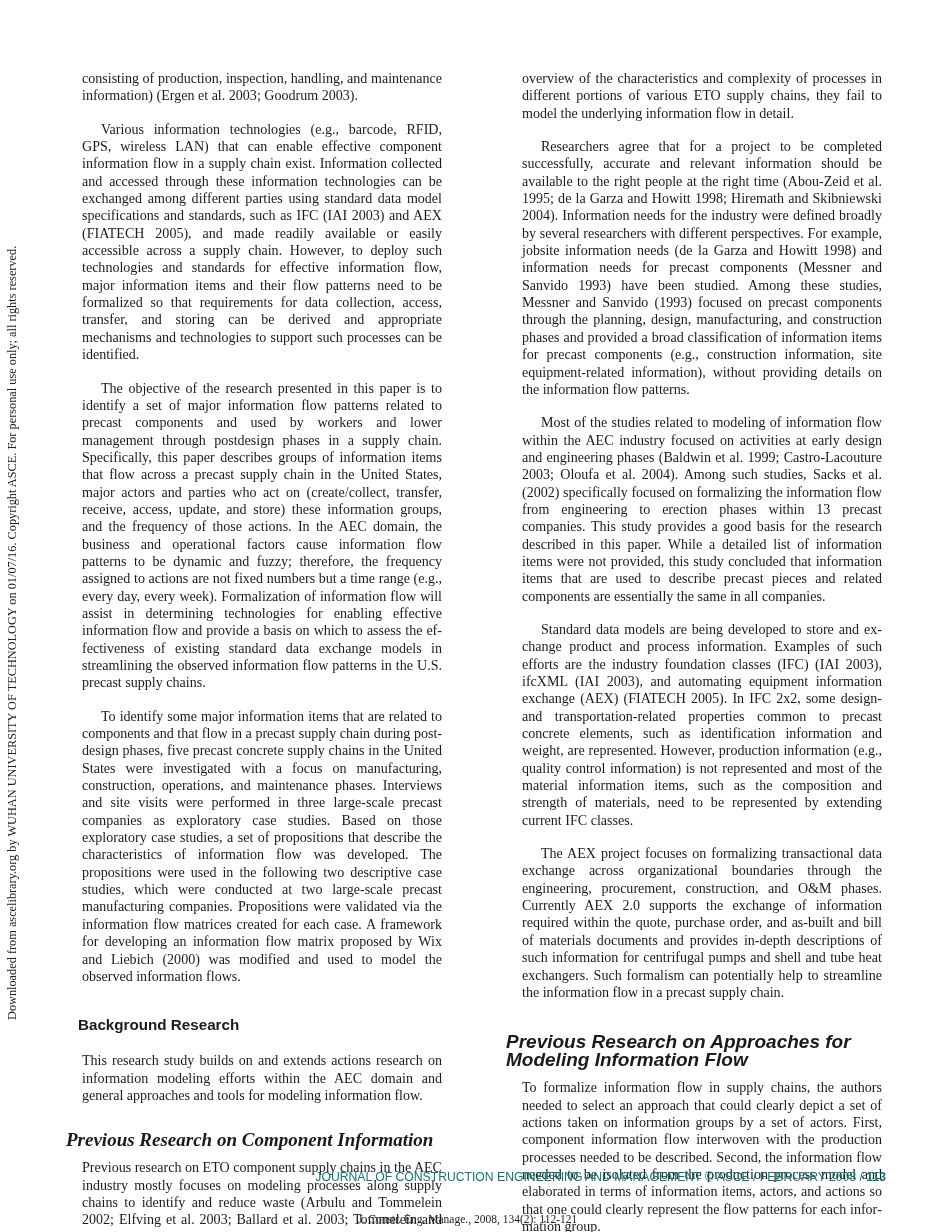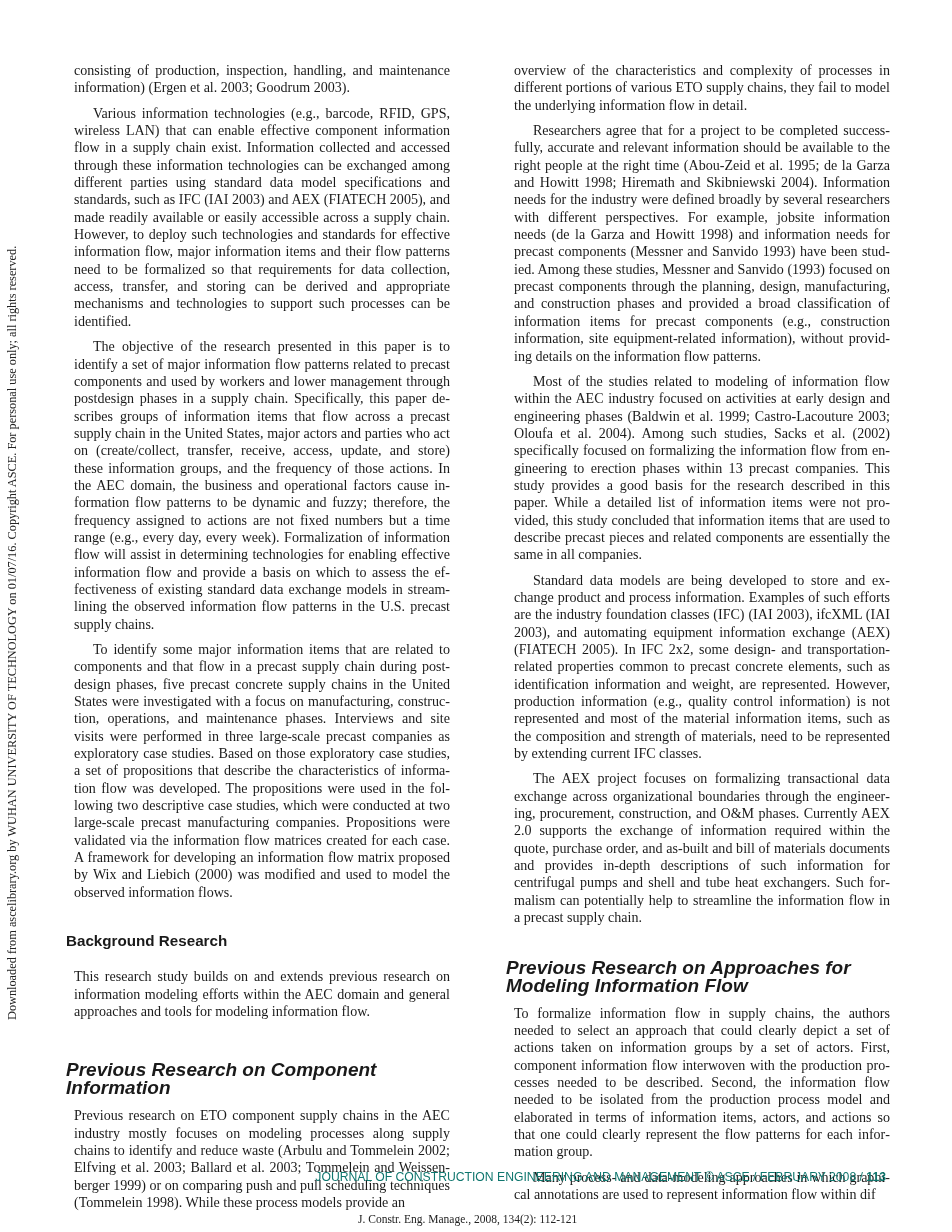--- a/index.html
+++ b/index.html
@@ -13,25 +13,25 @@
     white-space: nowrap; font-family: "Liberation Serif", serif; font-size: 12.3px; color: #222;
     width: 960px; display: block; line-height: 16px; text-align: left;
   }
   .col {
     position: absolute; top: 54px; width: 392px;
     font-family: "Liberation Serif", serif; font-size: 14.05px; line-height: 17.35px;
     text-align: justify; hyphens: manual;
   }
   .col-left { left: 66px; }
   .col-right { left: 506px; }
-  .col p { margin: 8px; }
+  .col p { margin: 16px; }
   .col p.indent { text-indent: 19px; }
   h2.section {
     font-family: "Liberation Sans", sans-serif; font-weight: bold; font-size: 15.2px;
-    margin: 0; line-height: 18px;
+    margin: 12px; line-height: 18px;
   }
   h3.subsection {
     font-family: "Liberation Sans", sans-serif; font-weight: bold; font-style: italic; font-size: 19px;
     margin: 0; line-height: 18px; text-align: left;
   }
   .footer-journal {
     position: absolute; left: 298px; top: 1170px; width: 588px; text-align: right;
     font-family: "Liberation Sans", sans-serif; font-size: 12.2px; color: #0f766e; white-space: nowrap;
   }
   .footer-journal b { font-weight: bold; }
@@ -46,22 +46,22 @@
 <div class="sidebar-note">
   <span>Downloaded from ascelibrary.org by WUHAN UNIVERSITY OF TECHNOLOGY on 01/07/16. Copyright ASCE. For personal use only; all rights reserved.</span>
 </div>
 
 <div class="col col-left">
   <p>consisting of production, inspection, handling, and maintenance information) (Ergen et al. 2003; Goodrum 2003).</p>
   <p class="indent">Various information technologies (e.g., barcode, RFID, GPS, wireless LAN) that can enable effective component information flow in a supply chain exist. Information collected and accessed through these information technologies can be exchanged among different parties using standard data model specifications and standards, such as IFC (IAI 2003) and AEX (FIATECH 2005), and made readily available or easily accessible across a supply chain. However, to deploy such technologies and standards for effective information flow, major information items and their flow patterns need to be formalized so that requirements for data col­lection, access, transfer, and storing can be derived and appropri­ate mechanisms and technologies to support such processes can be identified.</p>
   <p class="indent">The objective of the research presented in this paper is to identify a set of major information flow patterns related to precast components and used by workers and lower management through postdesign phases in a supply chain. Specifically, this paper de­scribes groups of information items that flow across a precast supply chain in the United States, major actors and parties who act on (create/collect, transfer, receive, access, update, and store) these information groups, and the frequency of those actions. In the AEC domain, the business and operational factors cause in­formation flow patterns to be dynamic and fuzzy; therefore, the frequency assigned to actions are not fixed numbers but a time range (e.g., every day, every week). Formalization of information flow will assist in determining technologies for enabling effective information flow and provide a basis on which to assess the ef­fectiveness of existing standard data exchange models in stream­lining the observed information flow patterns in the U.S. precast supply chains.</p>
   <p class="indent">To identify some major information items that are related to components and that flow in a precast supply chain during post­design phases, five precast concrete supply chains in the United States were investigated with a focus on manufacturing, construc­tion, operations, and maintenance phases. Interviews and site visits were performed in three large-scale precast companies as exploratory case studies. Based on those exploratory case studies, a set of propositions that describe the characteristics of informa­tion flow was developed. The propositions were used in the fol­lowing two descriptive case studies, which were conducted at two large-scale precast manufacturing companies. Propositions were validated via the information flow matrices created for each case. A framework for developing an information flow matrix proposed by Wix and Liebich (2000) was modified and used to model the observed information flows.</p>
   <h2 class="section" style="margin-top:31px;">Background Research</h2>
-  <p style="margin-top:18px;">This research study builds on and extends previous research on information modeling efforts within the AEC domain and general approaches and tools for modeling information flow.</p>
-  <h3 class="subsection" style="margin-top:41px;">Previous Research on Component Information</h3>
+  <p style="margin-top:18px;">This research study builds on and extends actions research on information modeling efforts within the AEC domain and general approaches and tools for modeling information flow.</p>
+  <h3 class="subsection" style="margin-top:27px;font-family:Liberation Serif, serif;">Previous Research on Component Information</h3>
   <p style="margin-top:10px;">Previous research on ETO component supply chains in the AEC industry mostly focuses on modeling processes along supply chains to identify and reduce waste (Arbulu and Tommelein 2002; Elfving et al. 2003; Ballard et al. 2003; Tommelein and Weissen­berger 1999) or on comparing push and pull scheduling tech­niques (Tommelein 1998). While these process models provide an</p>
 </div>
 
 <div class="col col-right">
   <p>overview of the characteristics and complexity of processes in different portions of various ETO supply chains, they fail to model the underlying information flow in detail.</p>
   <p class="indent">Researchers agree that for a project to be completed success­fully, accurate and relevant information should be available to the right people at the right time (Abou-Zeid et al. 1995; de la Garza and Howitt 1998; Hiremath and Skibniewski 2004). Information needs for the industry were defined broadly by several researchers with different perspectives. For example, jobsite information needs (de la Garza and Howitt 1998) and information needs for precast components (Messner and Sanvido 1993) have been stud­ied. Among these studies, Messner and Sanvido (1993) focused on precast components through the planning, design, manufactur­ing, and construction phases and provided a broad classification of information items for precast components (e.g., construction information, site equipment-related information), without provid­ing details on the information flow patterns.</p>
   <p class="indent">Most of the studies related to modeling of information flow within the AEC industry focused on activities at early design and engineering phases (Baldwin et al. 1999; Castro-Lacouture 2003; Oloufa et al. 2004). Among such studies, Sacks et al. (2002) specifically focused on formalizing the information flow from en­gineering to erection phases within 13 precast companies. This study provides a good basis for the research described in this paper. While a detailed list of information items were not pro­vided, this study concluded that information items that are used to describe precast pieces and related components are essentially the same in all companies.</p>
   <p class="indent">Standard data models are being developed to store and ex­change product and process information. Examples of such efforts are the industry foundation classes (IFC) (IAI 2003), ifcXML (IAI 2003), and automating equipment information exchange (AEX) (FIATECH 2005). In IFC 2x2, some design- and transportation-related properties common to precast concrete ele­ments, such as identification information and weight, are repre­sented. However, production information (e.g., quality control information) is not represented and most of the material informa­tion items, such as the composition and strength of materials, need to be represented by extending current IFC classes.</p>
   <p class="indent">The AEX project focuses on formalizing transactional data exchange across organizational boundaries through the engineer­ing, procurement, construction, and O&amp;M phases. Currently AEX 2.0 supports the exchange of information required within the quote, purchase order, and as-built and bill of materials docu­ments and provides in-depth descriptions of such information for centrifugal pumps and shell and tube heat exchangers. Such for­malism can potentially help to streamline the information flow in a precast supply chain.</p>
   <h3 class="subsection" style="margin-top:32px;">Previous Research on Approaches for Modeling Information Flow</h3>

